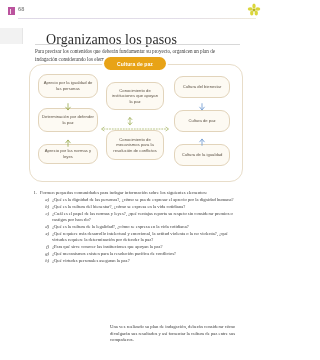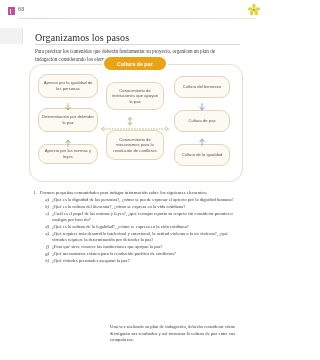--- a/index.html
+++ b/index.html
@@ -64,22 +64,22 @@
   }
 
   
   .content {
     position: absolute;
     left: 0; top: 24px;
     width: 274px;
   }
   .sec-title {
     position: absolute;
-    left: 35px; top: 8px;
-    font-size: 10px;
+    left: 46px; top: 8px;
+    font-size: 14px;
     color: #2d2d2d;
     letter-spacing: .1px;
   }
   .sec-rule {
     position: absolute;
     left: 35px; top: 20px;
     width: 205px; height: .6px;
     background: #d8d8d8;
   }
   .intro {

